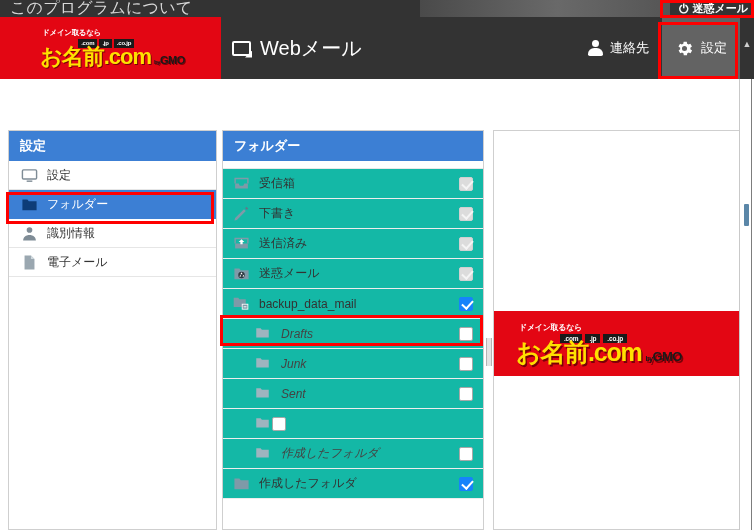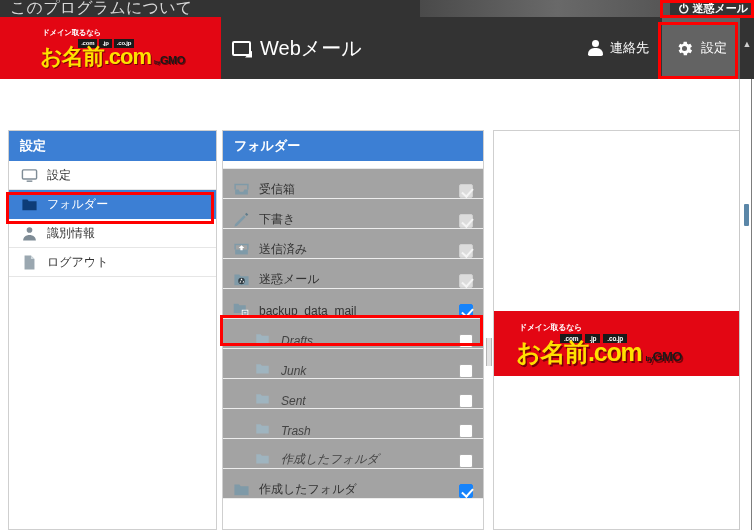--- a/index.html
+++ b/index.html
@@ -149,23 +149,23 @@
   .ic { width: 17px; height: 17px; flex: 0 0 17px; display: block; }
 
   
   .folder-panel {
     position: absolute; left: 222px; top: 51px; width: 262px; height: 400px;
     border: 1px solid #cfcfcf; background: #ffffff; overflow: hidden;
   }
   .folder-scroll { position: relative; }
   .folder-spacer { height: 8px; background: #ffffff; border-bottom: 1px solid #e8e8e8; }
   .folder-row {
-    height: 30px; display: flex; align-items: flex-end;
+    height: 30px; display: flex; align-items: center;
     border-bottom: 1px solid #ededed; padding-left: 10px; padding-right: 10px;
-    font-size: 12px; color: #333333; background: #a3a3a3;
+    font-size: 12px; color: #333333; background: #14b8a6;
   }
   .folder-row .fname { flex: 1; padding-left: 9px; white-space: nowrap; overflow: hidden; }
   .folder-row.indent { padding-left: 32px; }
   .folder-row.indent .fname { color: #444444; font-style: italic; }
 
   .cb {
     width: 14px; height: 14px; flex: 0 0 14px; border-radius: 2px;
     position: relative; display: block;
   }
   .cb.on { background: #1683fb; border: 1px solid #1683fb; }
@@ -326,21 +326,21 @@
         <span>識別情報</span>
       </div>
 
       <div class="settings-row">
         <span class="ic">
           <svg width="17" height="17" viewBox="0 0 24 24">
               <path fill="#9aa7b0" d="M5 2h9l5 5v15H5z"></path>
               <path fill="#cfd8dd" d="M14 2l5 5h-5z"></path>
             </svg>
         </span>
-        <span>ログアウト</span>
+        <span>電子メール</span>
       </div>
 
     </div>
   </div>
 
   <div class="annot" style="left:6px; top:113px; width:208px; height:32px;"></div>
 
   <div class="folder-panel">
     <div class="panel-head">
       <span>フォルダー</span>
@@ -443,21 +443,20 @@
         <span class="fname">Sent</span>
         <span class="cb off"></span>
       </div>
 
       <div class="folder-row indent">
         <span class="ic">
           <svg width="15" height="15" viewBox="0 0 24 24">
               <path fill="#9fb4bf" d="M2 5h7l2 2.5h11V20H2z"></path>
             </svg>
         </span>
-        <span class="fname">Trash</span>
         <span class="cb off"></span>
       </div>
 
       <div class="folder-row indent">
         <span class="ic">
           <svg width="15" height="15" viewBox="0 0 24 24">
               <path fill="#9fb4bf" d="M2 5h7l2 2.5h11V20H2z"></path>
             </svg>
         </span>
         <span class="fname">作成したフォルダ</span>

